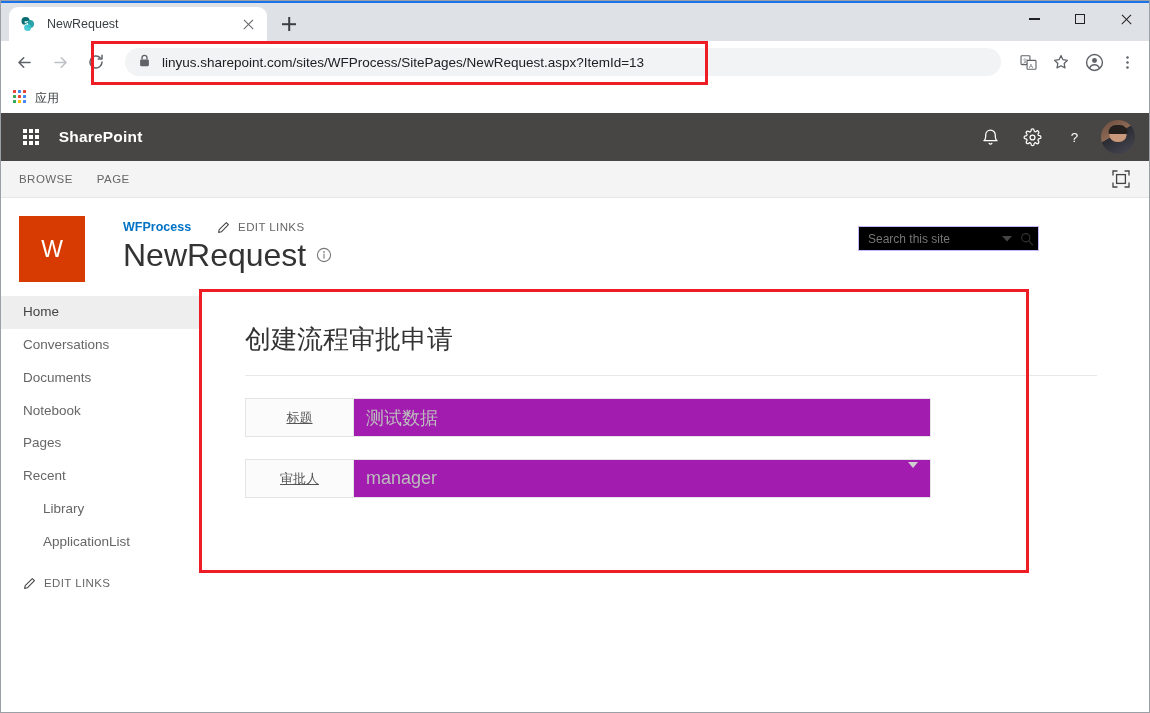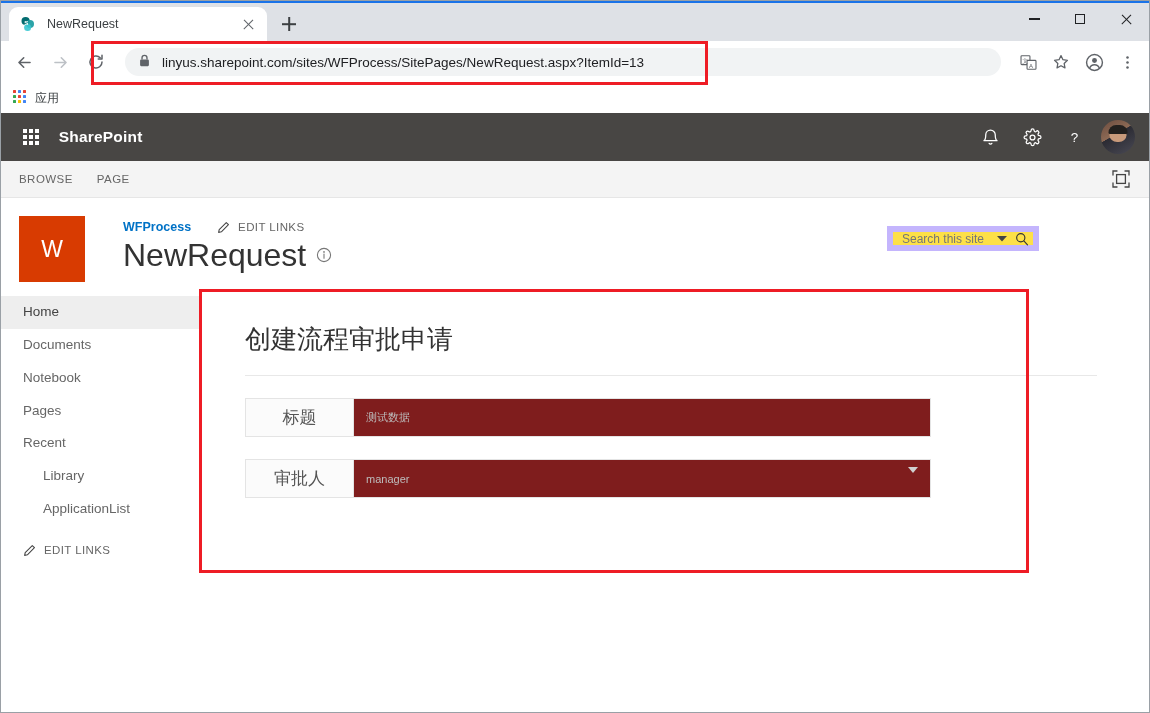--- a/index.html
+++ b/index.html
@@ -110,45 +110,45 @@
   .crumbrow { display: flex; }
   .sitename { font-size: 12.5px; color: #0072c6; font-weight: bold; }
   .editlinks { display:flex; align-items:center; margin-left: 26px;
                font-size: 11.5px; color: #666; letter-spacing: .4px; }
   .pencil { margin-right: 8px; color:#444; display:inline-flex; }
   .pagetitle-row { display:flex; align-items:flex-end; margin-top: 1px; }
   .pagetitle { font-size: 32px; font-weight: 300; color: #333; line-height: 1.25; }
   .info-ic { margin-left: 10px; margin-bottom: 8px; color:#777; }
 
   .searchwrap { position: absolute; right: 110px; top: 28px; }
-  .searchbox { width: 152px; height: 25px; border: 6px solid #c4b5fd;
-               display: flex; align-items: center; padding: 0 4px 0 9px; background:#fde047; }
+  .searchbox { width: 181px; height: 25px; border: 1px solid #c4b5fd;
+               display: flex; align-items: center; padding: 0 4px 0 9px; background:#000000; }
   .search-ph { font-size: 12px; color: #767676; flex: 1; }
   .search-chev { color:#444; margin-right: 8px; display:inline-flex; }
   .search-mag { color:#333; display:inline-flex; }
 
   .body-area { display: flex; margin-top: 14px; gap: 8px; }
   .leftnav { width: 200px; flex: 0 0 200px; padding-top: 0; }
   .navitem { font-size: 13.5px; color: #666; padding: 9px 0 9px 22px; line-height: 1.1; }
   .navitem.sel { background: #eeeeee; color: #444; }
   .navitem.sub { padding-left: 42px; }
   .nav-editlinks { display:flex; align-items:center; padding: 18px 0 0 22px;
                    font-size: 11.5px; color:#666; letter-spacing:.4px; }
 
   .content { flex: 1; padding-right: 16px; }
   .formcard { margin: 0 0 0 0; padding: 26px 36px 0 36px; }
   .formtitle { font-size: 26px; color: #333; font-weight: 400; padding-bottom: 18px;
                border-bottom: 1px solid #e8e8e8; }
   .field { display: flex; margin-top: 22px; border: 1px solid #e4e4e4;
            height: 39px; width: 686px; background: #fcfcfc; }
   .field-label { width: 108px; flex: 0 0 108px; display:flex; align-items:center;
-                 justify-content:center; font-size: 17px; color: #555;
-                 border-right: 1px solid #e4e4e4; background: #fbfbfb; }
+                 justify-content:center; font-size: 13px; color: #555;
+                 border-right: 1px solid #e4e4e4; background: #fbfbfb; text-decoration: underline; }
   .field-input { flex: 1; display: flex; align-items: center; padding: 0 12px;
-                 font-size: 11px; color: #bdbdbd; background: #7f1d1d; text-align: center; }
+                 font-size: 18px; color: #bdbdbd; background: #a21caf; text-align: center; }
   .field-chev { margin-left: auto; }
   .tri-down { width: 0; height: 0; border-left: 5px solid transparent;
               border-right: 5px solid transparent; border-top: 6px solid #d0d0d0; }
 
   
   .annot { position: absolute; border: 3px solid #ee1c25; pointer-events: none; z-index: 50; }
   .annot-url  { left: 90px;  top: 40px;  width: 617px; height: 44px; }
   .annot-form { left: 198px; top: 288px; width: 830px; height: 284px; }
 
   .bottom-clip { position: absolute; left: 0; right: 0; bottom: 0; height: 2px;
@@ -352,20 +352,21 @@
             </svg>
           </span>
         </div>
       </div>
     </div>
 
     <div class="body-area">
 
       <nav class="leftnav">
         <div class="navitem sel">Home</div>
+        <div class="navitem">Conversations</div>
         <div class="navitem">Documents</div>
         <div class="navitem">Notebook</div>
         <div class="navitem">Pages</div>
         <div class="navitem">Recent</div>
         <div class="navitem sub">Library</div>
         <div class="navitem sub">ApplicationList</div>
         <div class="nav-editlinks">
           <span class="pencil">
             <svg width="13" height="13" viewBox="0 0 16 16" fill="none" stroke="currentColor" stroke-width="1.3">
               <path d="M11.4 1.9l2.7 2.7L5.4 13.3 2 14l.7-3.4z" stroke-linejoin="round"></path>

